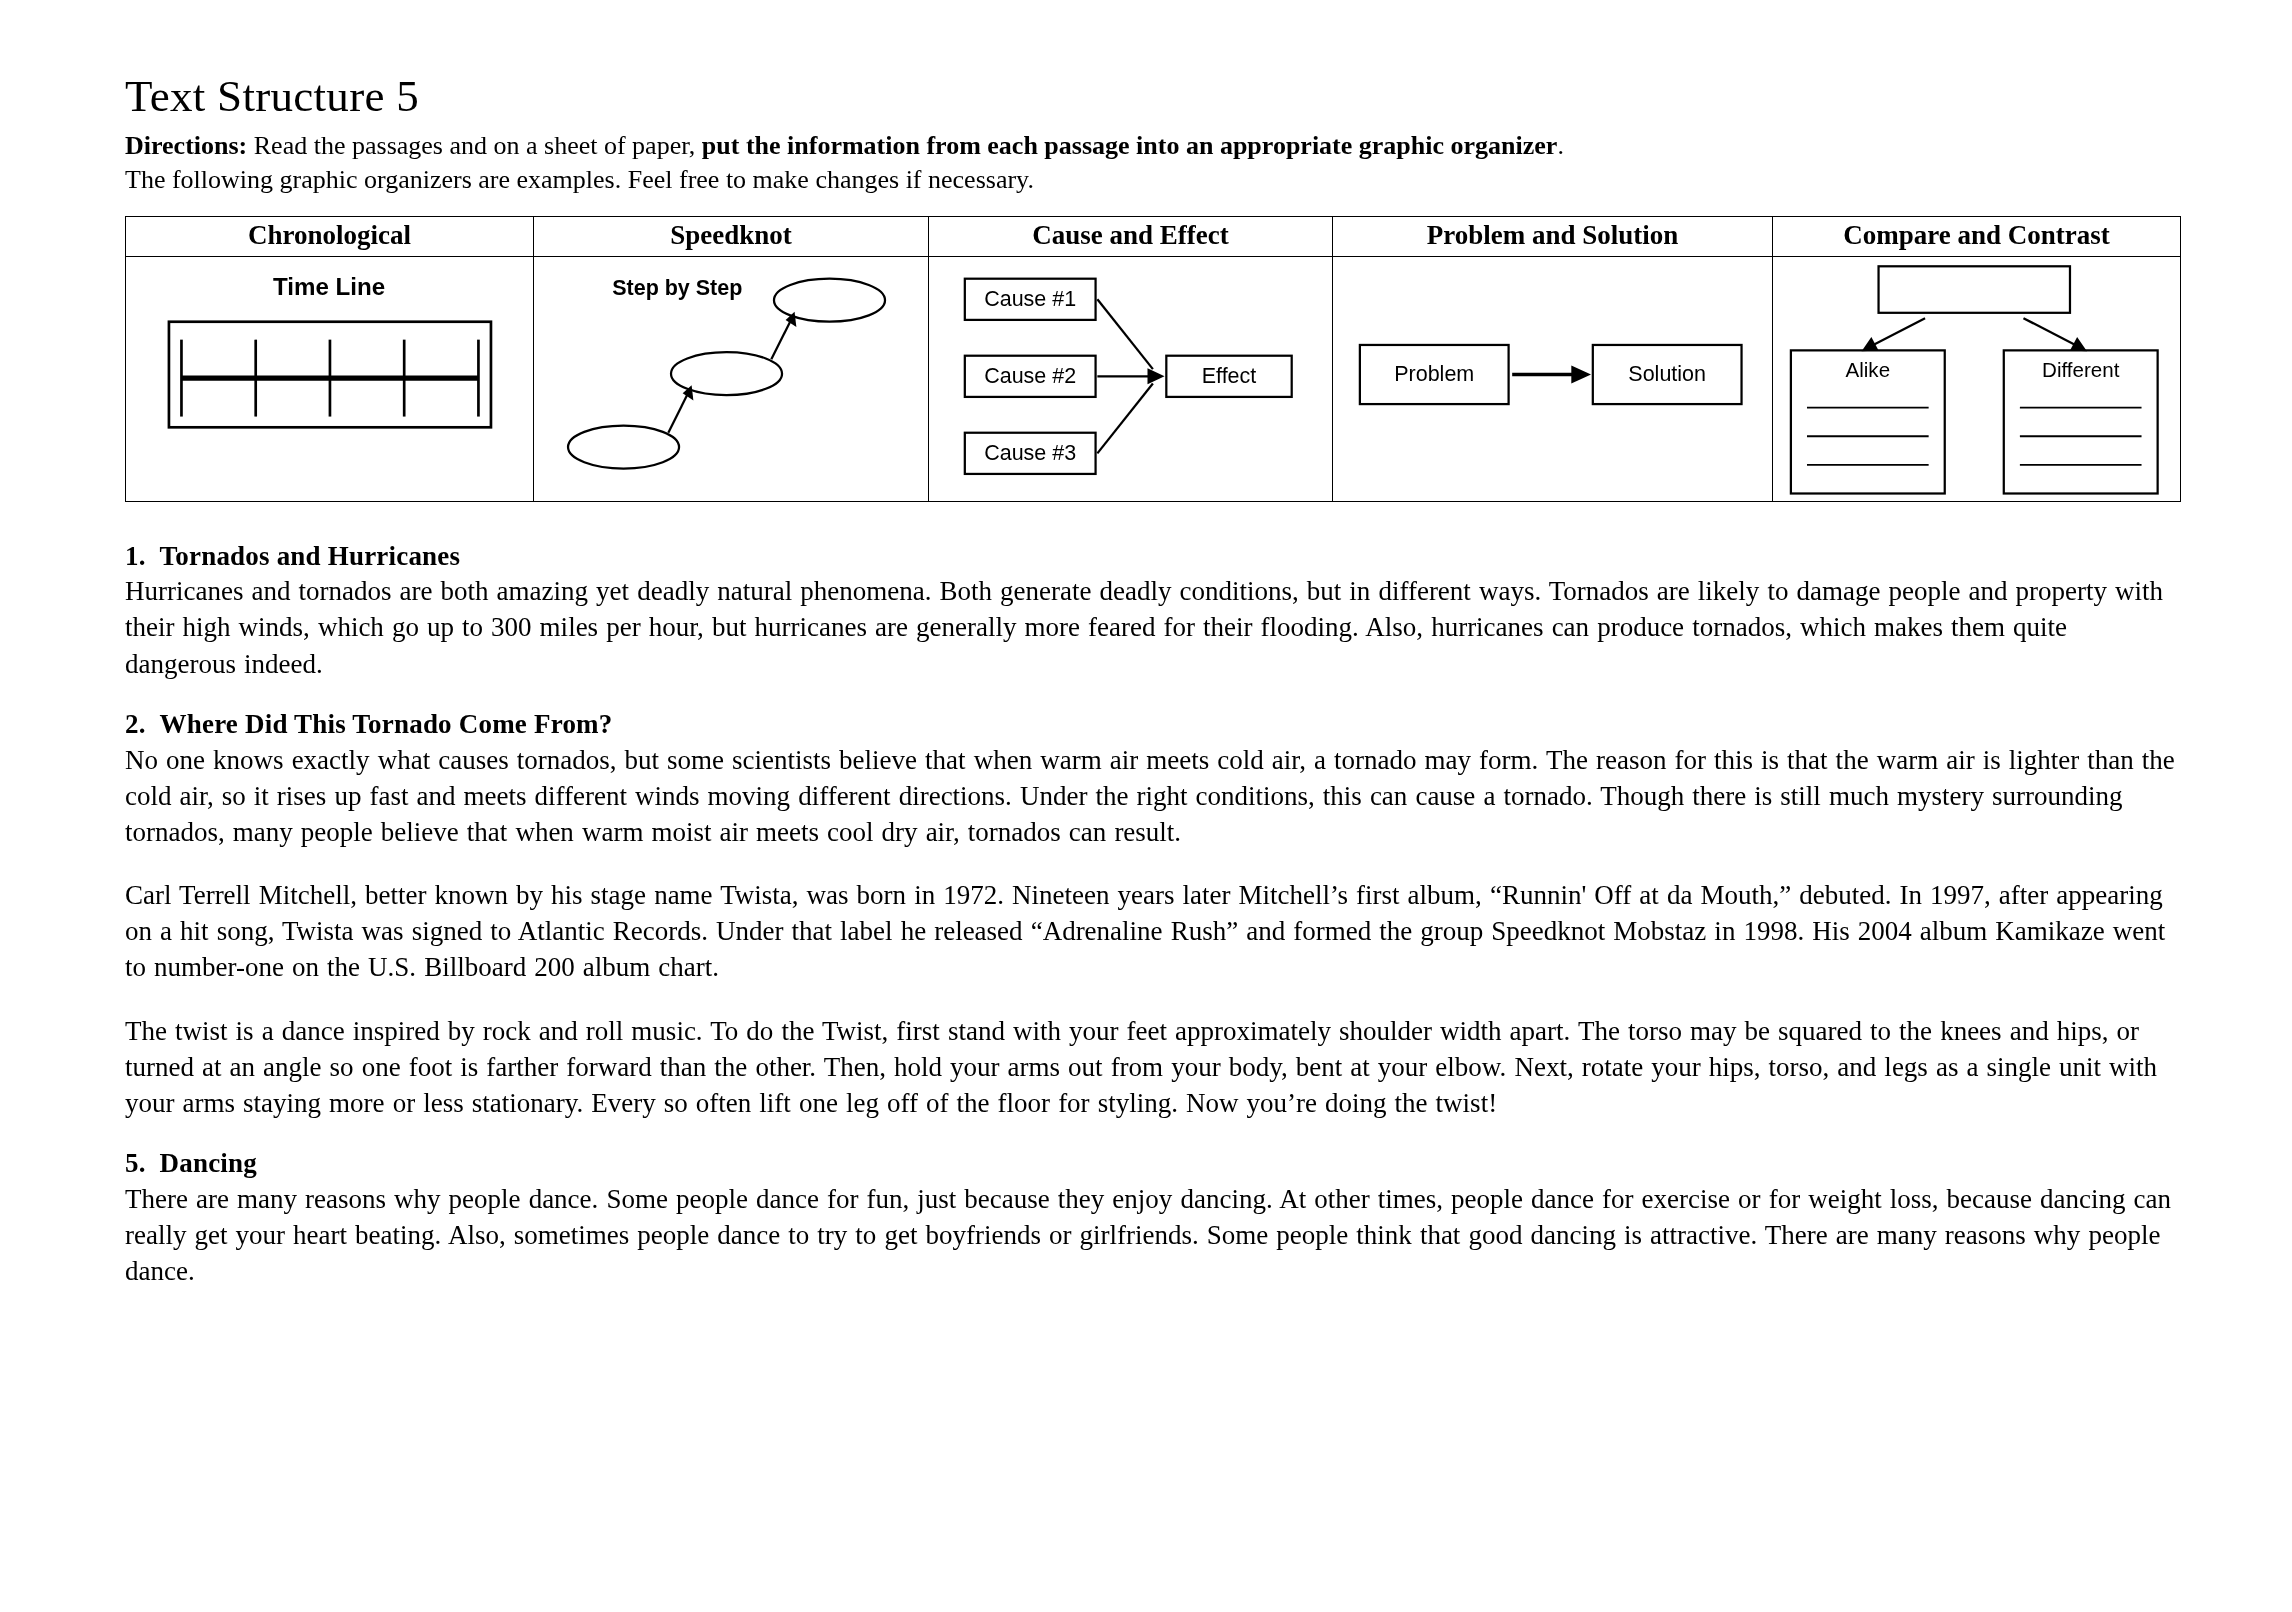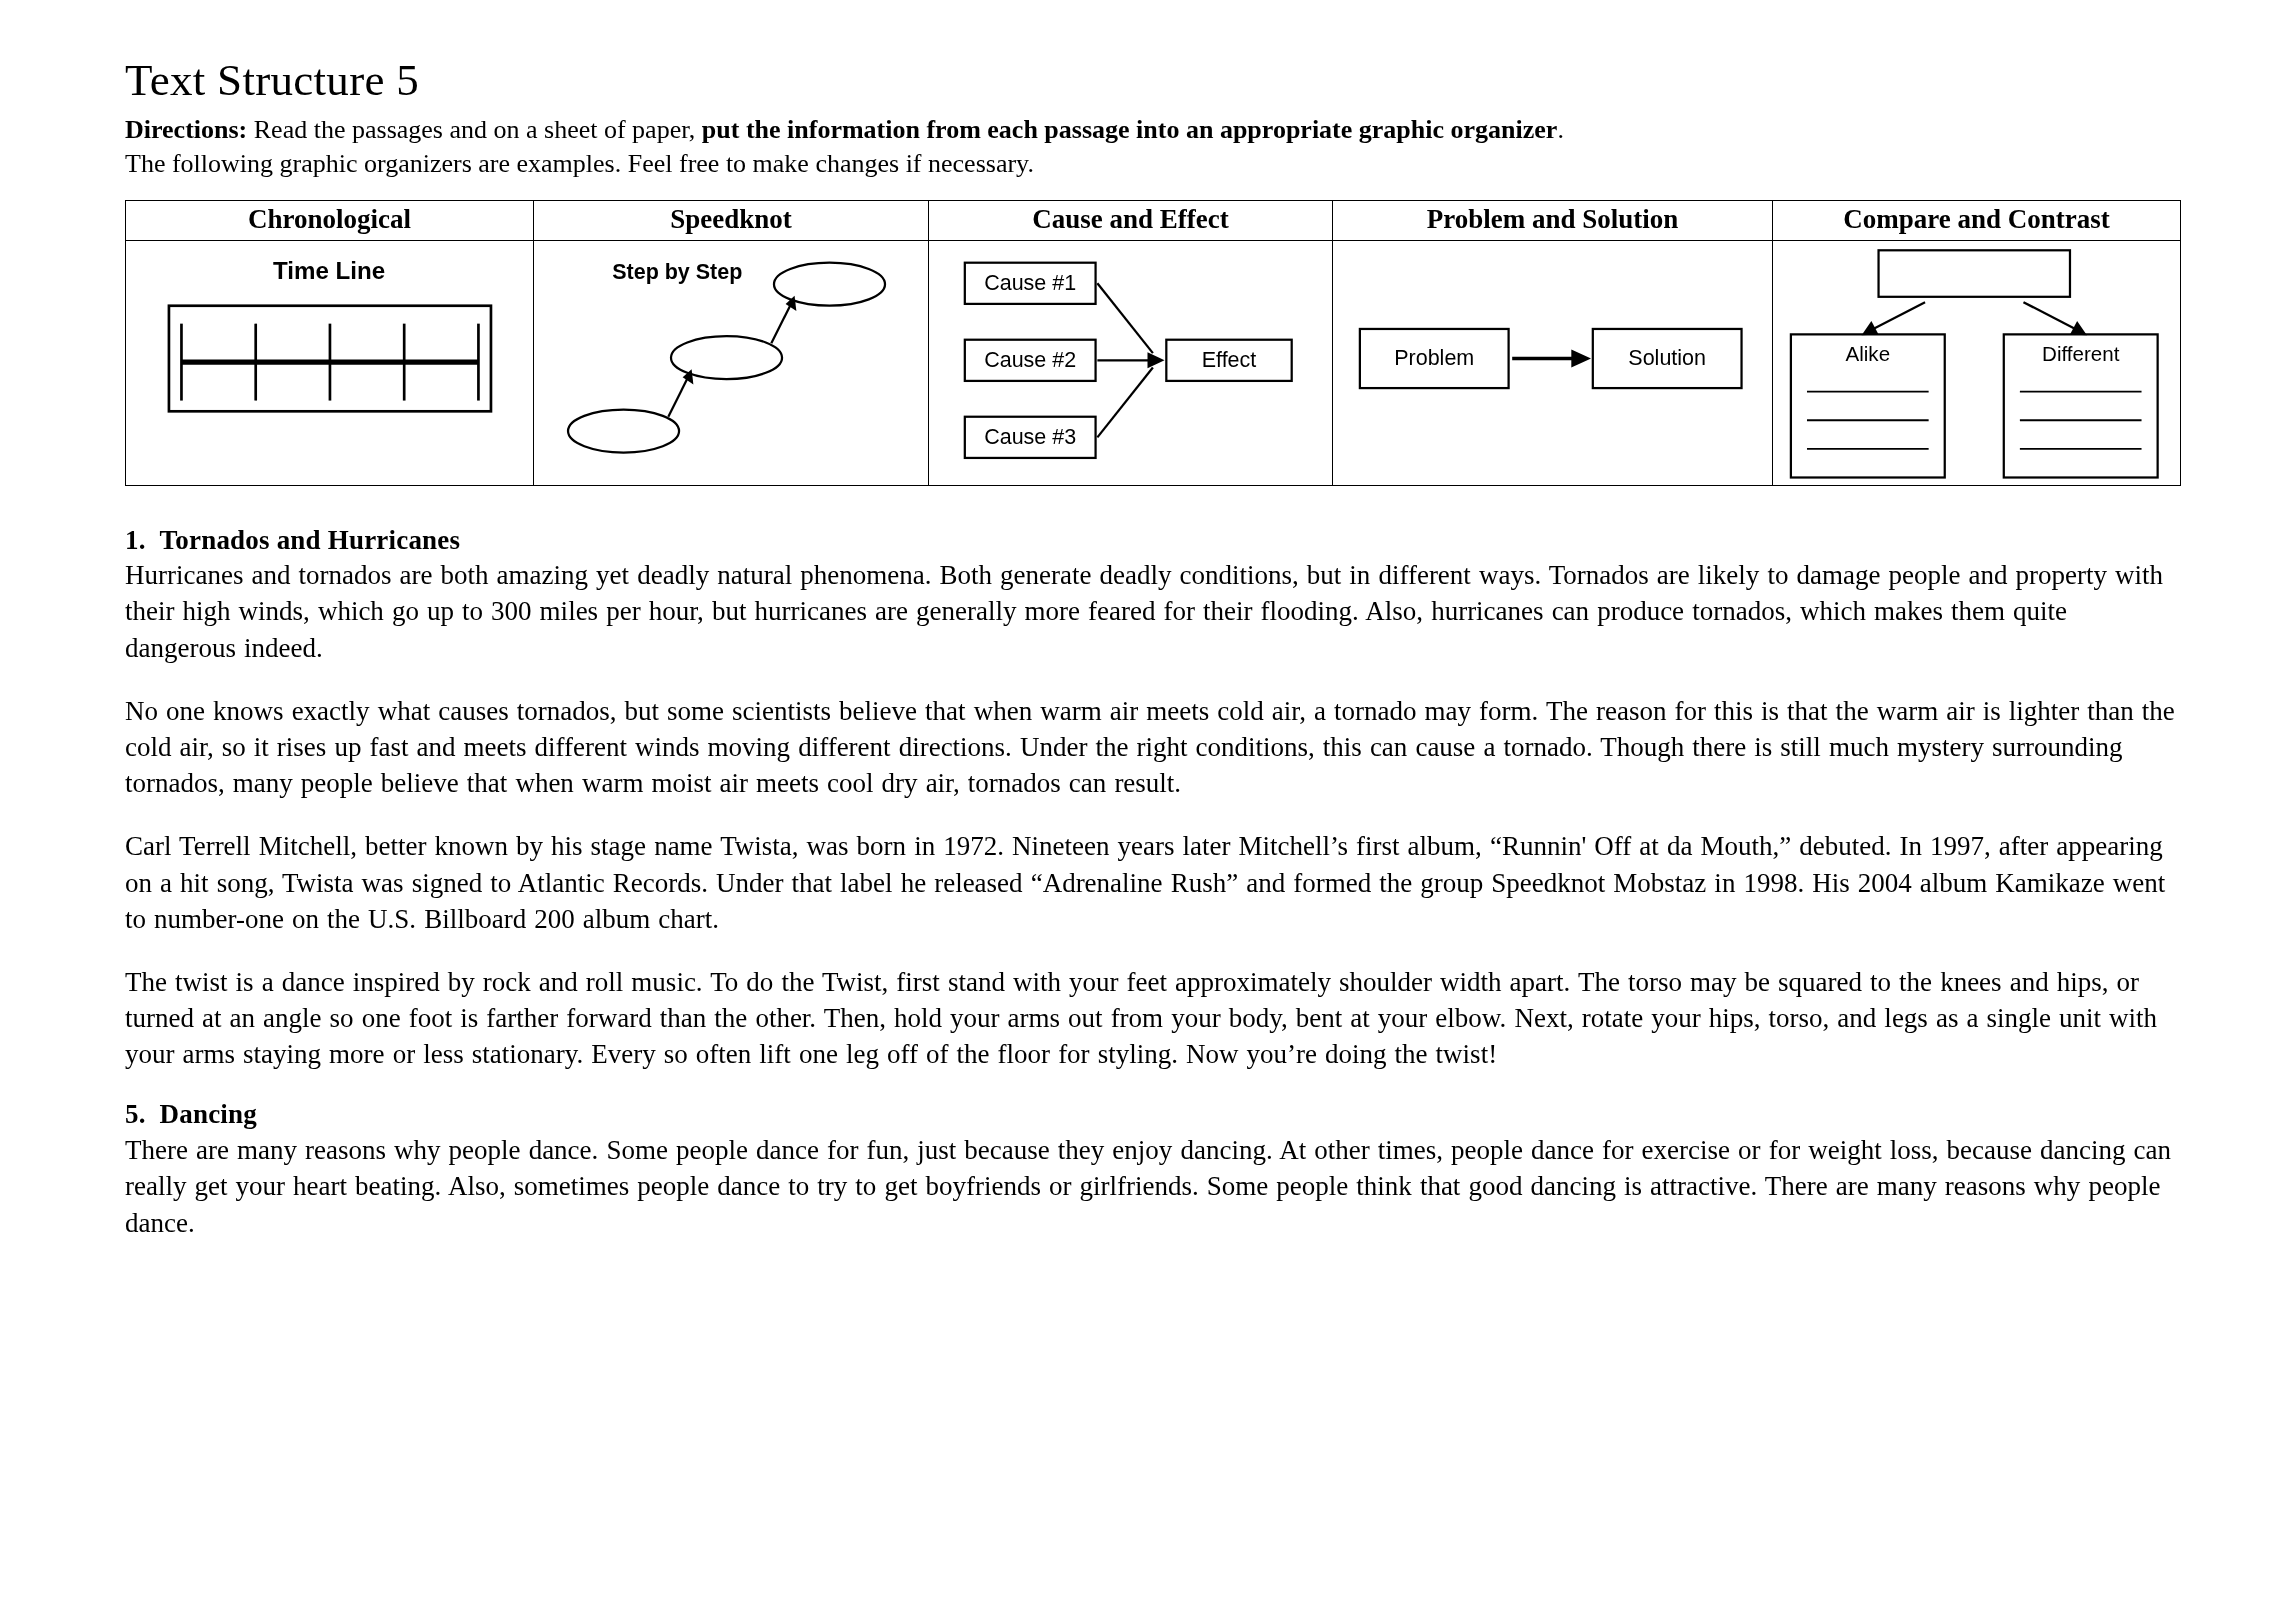--- a/index.html
+++ b/index.html
@@ -12,21 +12,21 @@
     height: 1612px;
     font-family: "Liberation Serif", serif;
     color: #000000;
     overflow: hidden;
   }
   .page {
     position: relative;
     width: 2293px;
     height: 1612px;
     box-sizing: border-box;
-    padding: 56px 116px 0 125px;
+    padding: 72px 116px 0 125px;
   }
   .doc-title {
     font-size: 45px;
     font-weight: normal;
     letter-spacing: 0.3px;
     margin: 0 0 7.2px 0;
     line-height: 1.1;
   }
   .directions {
     font-size: 26px;
@@ -194,20 +194,23 @@
   <div class="passages">
 
     <div class="passage">
       <p class="passage-title">
         <span>1.</span>&nbsp;&nbsp;<span>Tornados and Hurricanes</span>
       </p>
       <p class="passage-body">Hurricanes and tornados are both amazing yet deadly natural phenomena.  Both generate deadly conditions, but in different ways.  Tornados are likely to damage people and property with their high winds, which go up to 300 miles per hour, but hurricanes are generally more feared for their flooding.  Also, hurricanes can produce tornados, which makes them quite dangerous indeed.</p>
     </div>
 
     <div class="passage">
+      <p class="passage-title">
+        <span>2.</span>&nbsp;&nbsp;<span>Where Did This Tornado Come From?</span>
+      </p>
       <p class="passage-body">No one knows exactly what causes tornados, but some scientists believe that when warm air meets cold air, a tornado may form.  The reason for this is that the warm air is lighter than the cold air, so it rises up fast and meets different winds moving different directions.  Under the right conditions, this can cause a tornado.   Though there is still much mystery surrounding tornados, many people believe that when warm moist air meets cool dry air, tornados can result.</p>
     </div>
 
     <div class="passage">
       <p class="passage-body">Carl Terrell Mitchell, better known by his stage name Twista, was born in 1972.  Nineteen years later Mitchell’s first album, “Runnin' Off at da Mouth,” debuted.  In 1997, after appearing on a hit song, Twista was signed to Atlantic Records.  Under that label he released “Adrenaline Rush” and formed the group Speedknot Mobstaz in 1998.  His 2004 album Kamikaze went to number-one on the U.S. Billboard 200 album chart.</p>
     </div>
 
     <div class="passage">
       <p class="passage-body">The twist is a dance inspired by rock and roll music.   To do the Twist, first stand with your feet approximately shoulder width apart.  The torso may be squared to the knees and hips, or turned at an angle so one foot is farther forward than the other.  Then, hold your arms out from your body, bent at your elbow.  Next, rotate your hips, torso, and legs as a single unit with your arms staying more or less stationary.  Every so often lift one leg off of the floor for styling.   Now you’re doing the twist!</p>
     </div>

